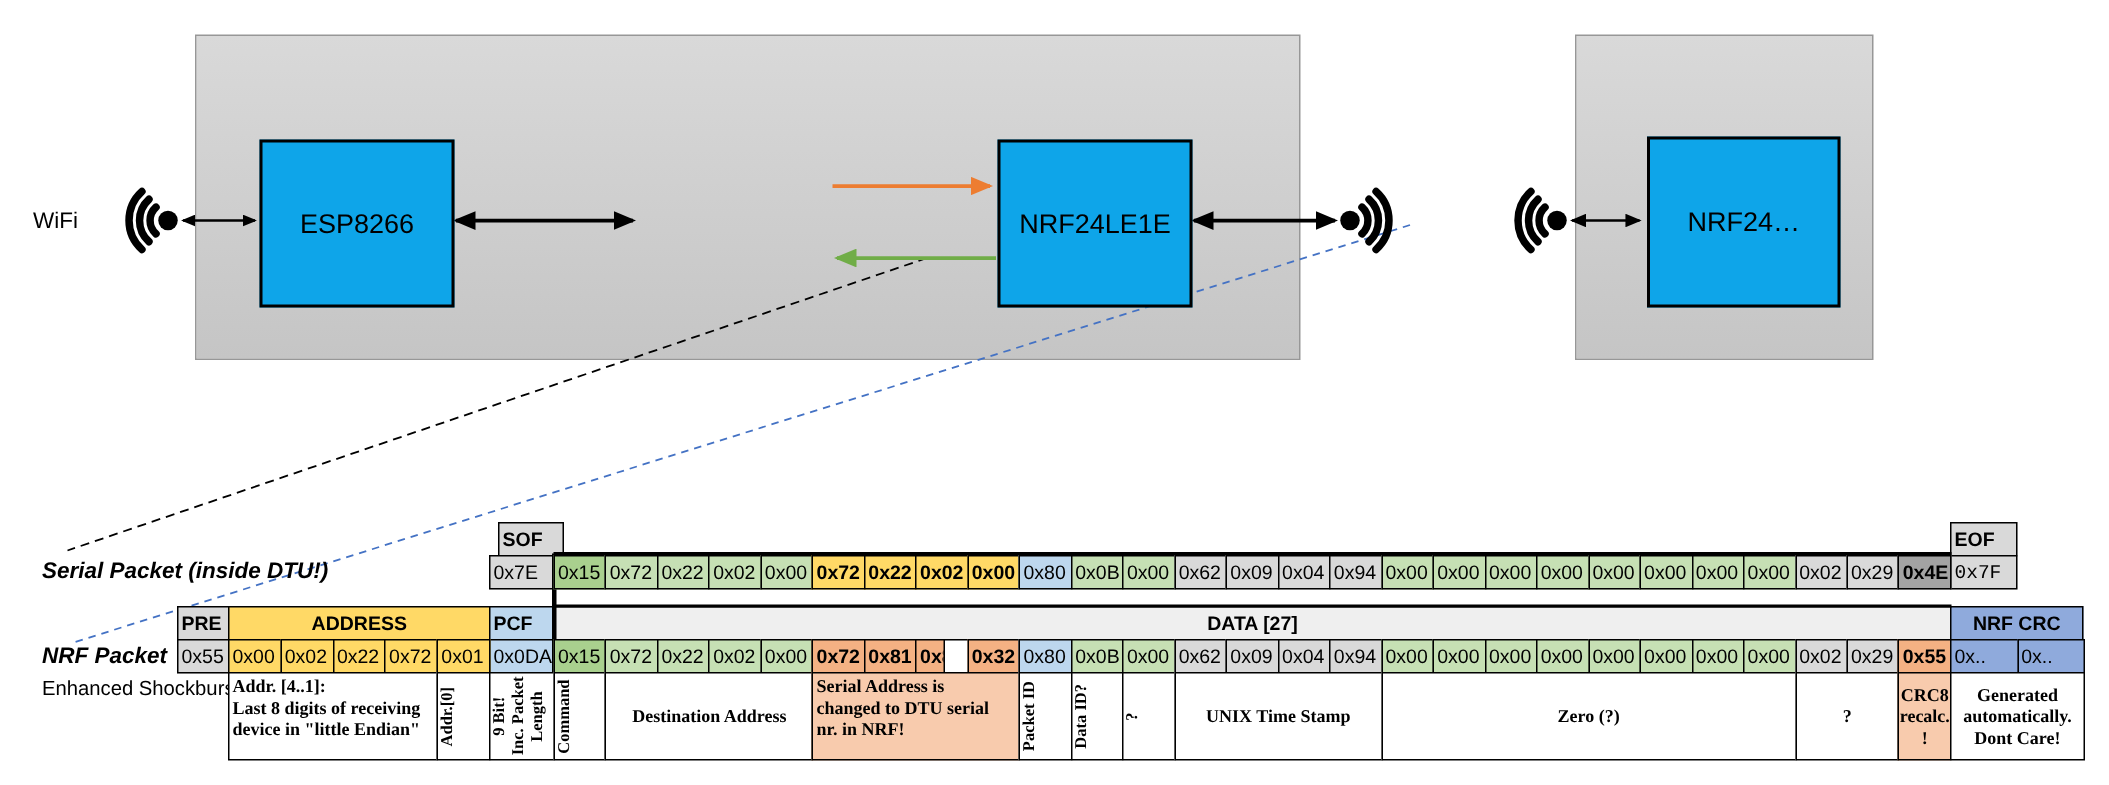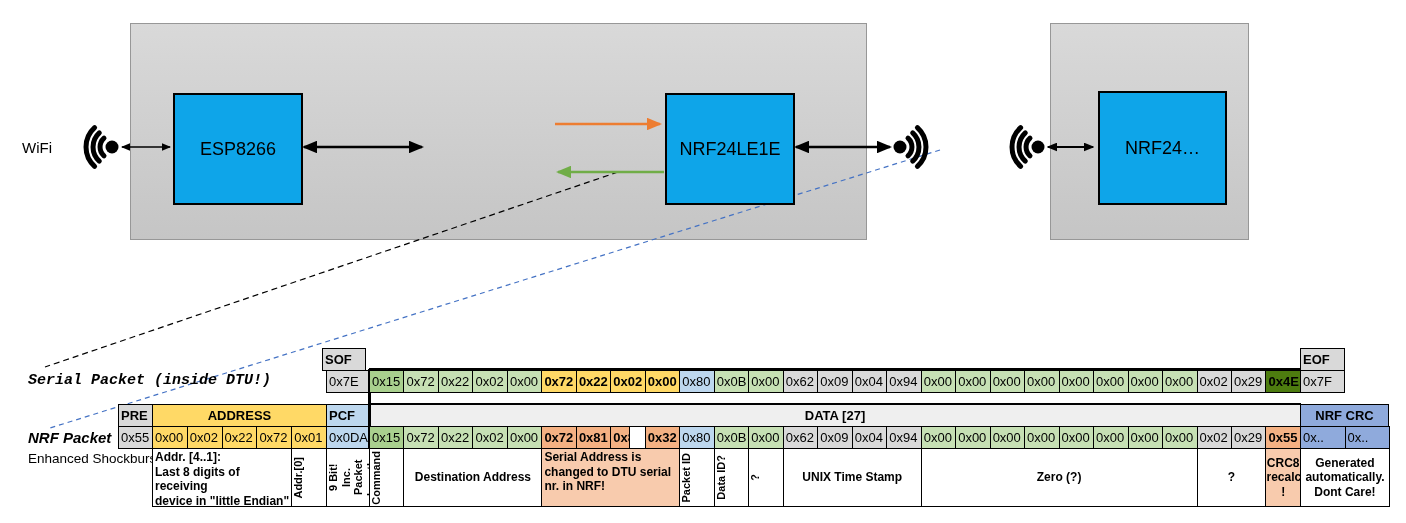--- a/index.html
+++ b/index.html
@@ -19,43 +19,43 @@
   #chip-nrf{left:665px;top:93px;width:126px;height:108px;}
   #chip-inv{left:1098px;top:91px;width:125px;height:110px;}
   #wifi-label{position:absolute;left:22px;top:139px;font-size:15px;}
 
   
   .c{position:absolute;box-sizing:border-box;border:1px solid #000;display:flex;align-items:center;
      justify-content:flex-start;padding-left:2px;font-size:13px;overflow:hidden;background:#fff;}
   .hdr{font-weight:bold;}
   .ctr{justify-content:center;padding-left:0;}
   .gr{background:#D9D9D9;} .lgr{background:#EFEFEF;} .g{background:#C6E0B4;} .gd{background:#A9D08E;}
-  .y{background:#FFD966;} .gold{background:#4d7c0f;} .o{background:#F4B183;} .b{background:#BDD7EE;}
+  .y{background:#FFD966;} .gold{background:#a3a3a3;} .o{background:#F4B183;} .b{background:#BDD7EE;}
   .cb{background:#8FAADC;} .salmon{background:#F8CBAD;}
   .bd{font-weight:bold;}
-  #sof-h{left:322px;top:348px;width:44px;height:23px;}
+  #sof-h{left:332px;top:348px;width:44px;height:23px;}
   #sof-v{left:326px;top:370px;width:44px;height:23px;}
   #eof-h{left:1300px;top:348px;width:45px;height:23px;}
-  #eof-v{left:1300px;top:370px;width:45px;height:23px;}
+  #eof-v{left:1300px;top:370px;width:45px;height:23px;font-family:Liberation Mono, monospace;}
   #pre-h{left:118px;top:404px;width:35px;height:23px;}
   #pre-v{left:118px;top:426px;width:35px;height:23px;}
   #addr-h{left:152px;top:404px;width:175px;height:23px;}
   #pcf-h{left:326px;top:404px;width:44px;height:23px;}
   #pcf-v{left:326px;top:426px;width:44px;height:23px;}
   #data-h{left:369px;top:404px;width:932px;height:23px;}
   #crc-h{left:1300px;top:404px;width:89px;height:23px;}
   .thick{position:absolute;background:#000;}
   #vline{left:368px;top:369px;width:3px;height:80px;}
   #serial-top{left:369px;top:368px;width:932px;height:2px;}
   #data-top{left:369px;top:403px;width:932px;height:2px;}
   .pkt-label{position:absolute;font-size:15px;font-weight:bold;font-style:italic;white-space:nowrap;}
-  #serial-label{left:28px;top:372px;font-family:Liberation Mono, monospace;}
+  #serial-label{left:28px;top:372px;}
   #nrf-label{left:28px;top:429px;}
   #es-label{position:absolute;left:28px;top:451px;font-size:13.5px;white-space:nowrap;}
-  .ann{font-size:12px;font-weight:bold;line-height:1.22;}
+  .ann{font-size:12px;font-weight:bold;line-height:1.22;font-family:Liberation Serif, serif;}
   .ann span{white-space:pre-line;text-align:center;width:100%;}
   .ann.left{align-items:flex-start;padding:1px 2px;}
   .ann.left span{text-align:left;}
   .vt{writing-mode:vertical-rl;transform:rotate(180deg);white-space:pre-line;font-size:11px;
       line-height:1.15;margin:0 auto;}
 </style>
 </head>
 <body>
 
 <div id="stage">

